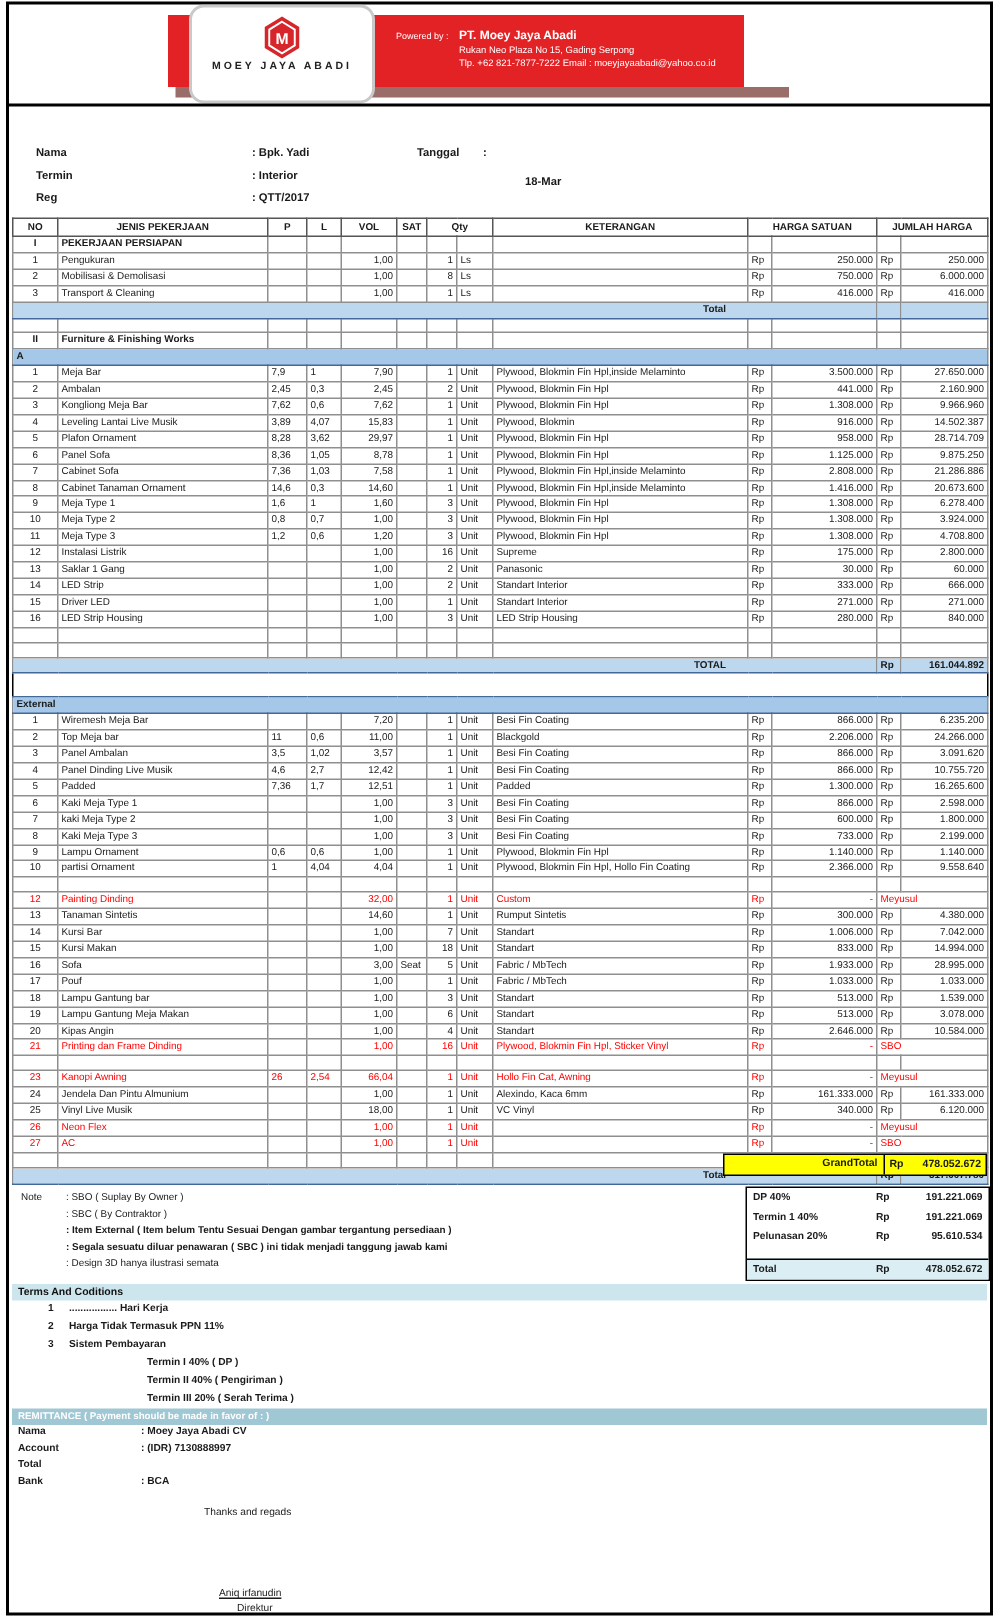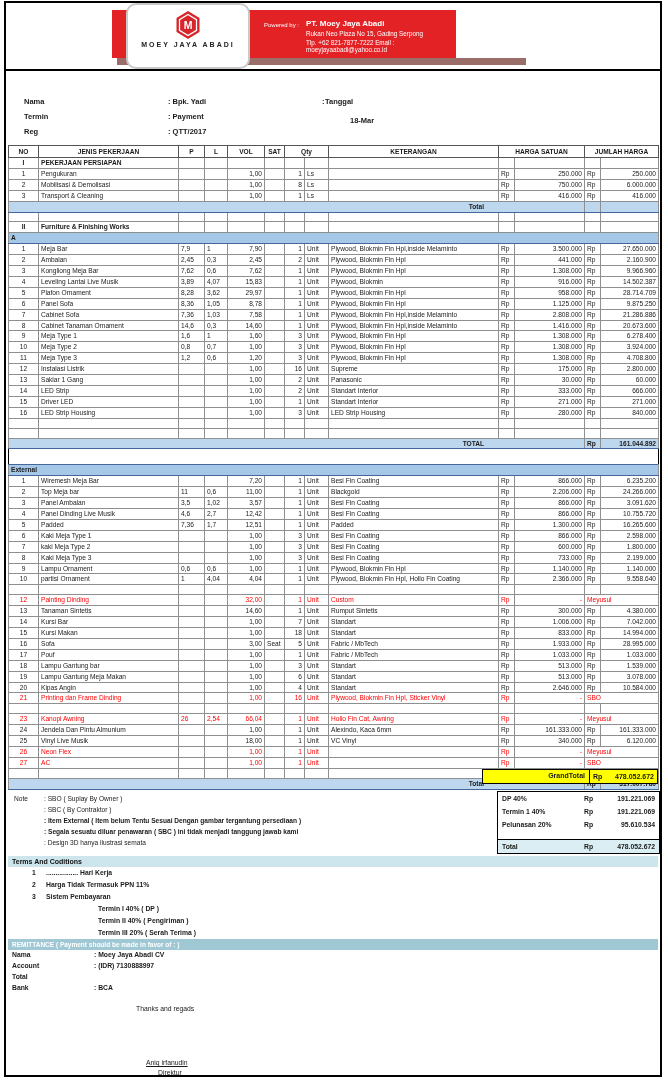--- a/index.html
+++ b/index.html
@@ -6,39 +6,39 @@
   body{
     width:668px;height:1080px;position:relative;background:#ffffff;
     font-family:"Liberation Sans",sans-serif;color:#1a1a1a;
     -webkit-font-smoothing:antialiased;
   }
   .page{
     position:absolute;left:4px;top:1px;width:658px;height:1076px;
     border:2px solid #000;box-sizing:border-box;background:#fff;overflow:hidden;
   }
   
-  .banner{position:absolute;left:106px;top:7px;width:344px;height:48px;background:#E32226;}
+  .banner{position:absolute;left:106px;top:7px;width:384px;height:48px;background:#E32226;}
   .banner-shadow{position:absolute;left:111px;top:55px;width:409px;height:7px;background:#9a6d68;}
   .powered{position:absolute;left:152px;top:12px;font-size:6px;color:#fff;}
   .banner-text{position:absolute;left:194px;top:9px;color:#fff;}
   .banner-text .company{font-size:8px;font-weight:bold;}
   .banner-text .addr{font-size:6.3px;margin-top:2.2px;}
   .logo-card{
     position:absolute;left:120px;top:0px;width:124px;height:66px;background:#fff;
     border:2px solid #c9c9c9;border-radius:10px;box-sizing:border-box;text-align:center;
   }
   .logo-icon{margin:5px auto 1px;display:block;}
   .logo-text{font-size:7px;font-weight:bold;letter-spacing:2px;color:#222;}
   .divider{position:absolute;left:0;top:66px;width:100%;height:2px;background:#000;}
   
   .info{position:absolute;left:0;top:94px;width:100%;font-size:7.5px;font-weight:bold;}
   .info .irow{position:absolute;left:0;width:100%;height:12px;}
   .info .ilabel{position:absolute;left:18px;}
   .info .ival{position:absolute;left:162px;}
-  .info .tlabel{position:absolute;left:272px;margin-left:47px;}
+  .info .tlabel{position:absolute;left:272px;}
   .info .tcolon{position:absolute;left:316px;}
   .info .tval{position:absolute;left:344px;margin-top:19px;}
   
   table.quote{
     position:absolute;left:2px;top:142px;width:650px;
     border-collapse:collapse;table-layout:fixed;font-size:6.6px;
     border:1.5px solid #000;
   }
   table.quote td{
     border:0.5px solid #8f8f8f;padding:0 2px;height:9.9px;line-height:9.9px;
@@ -127,21 +127,21 @@
   <div class="info">
     <div class="irow" style="top:0px">
       <span class="ilabel">Nama</span>
       <span class="ival">: Bpk. Yadi</span>
       <span class="tlabel">Tanggal</span>
       <span class="tcolon">:</span>
       <span class="tval">18-Mar</span>
     </div>
     <div class="irow" style="top:15px">
       <span class="ilabel">Termin</span>
-      <span class="ival">: Payment</span>
+      <span class="ival">: Interior</span>
     </div>
     <div class="irow" style="top:30px">
       <span class="ilabel">Reg</span>
       <span class="ival">: QTT/2017</span>
     </div>
   </div>
 
   <table class="quote">
     <colgroup>
       <col style="width:30px">

